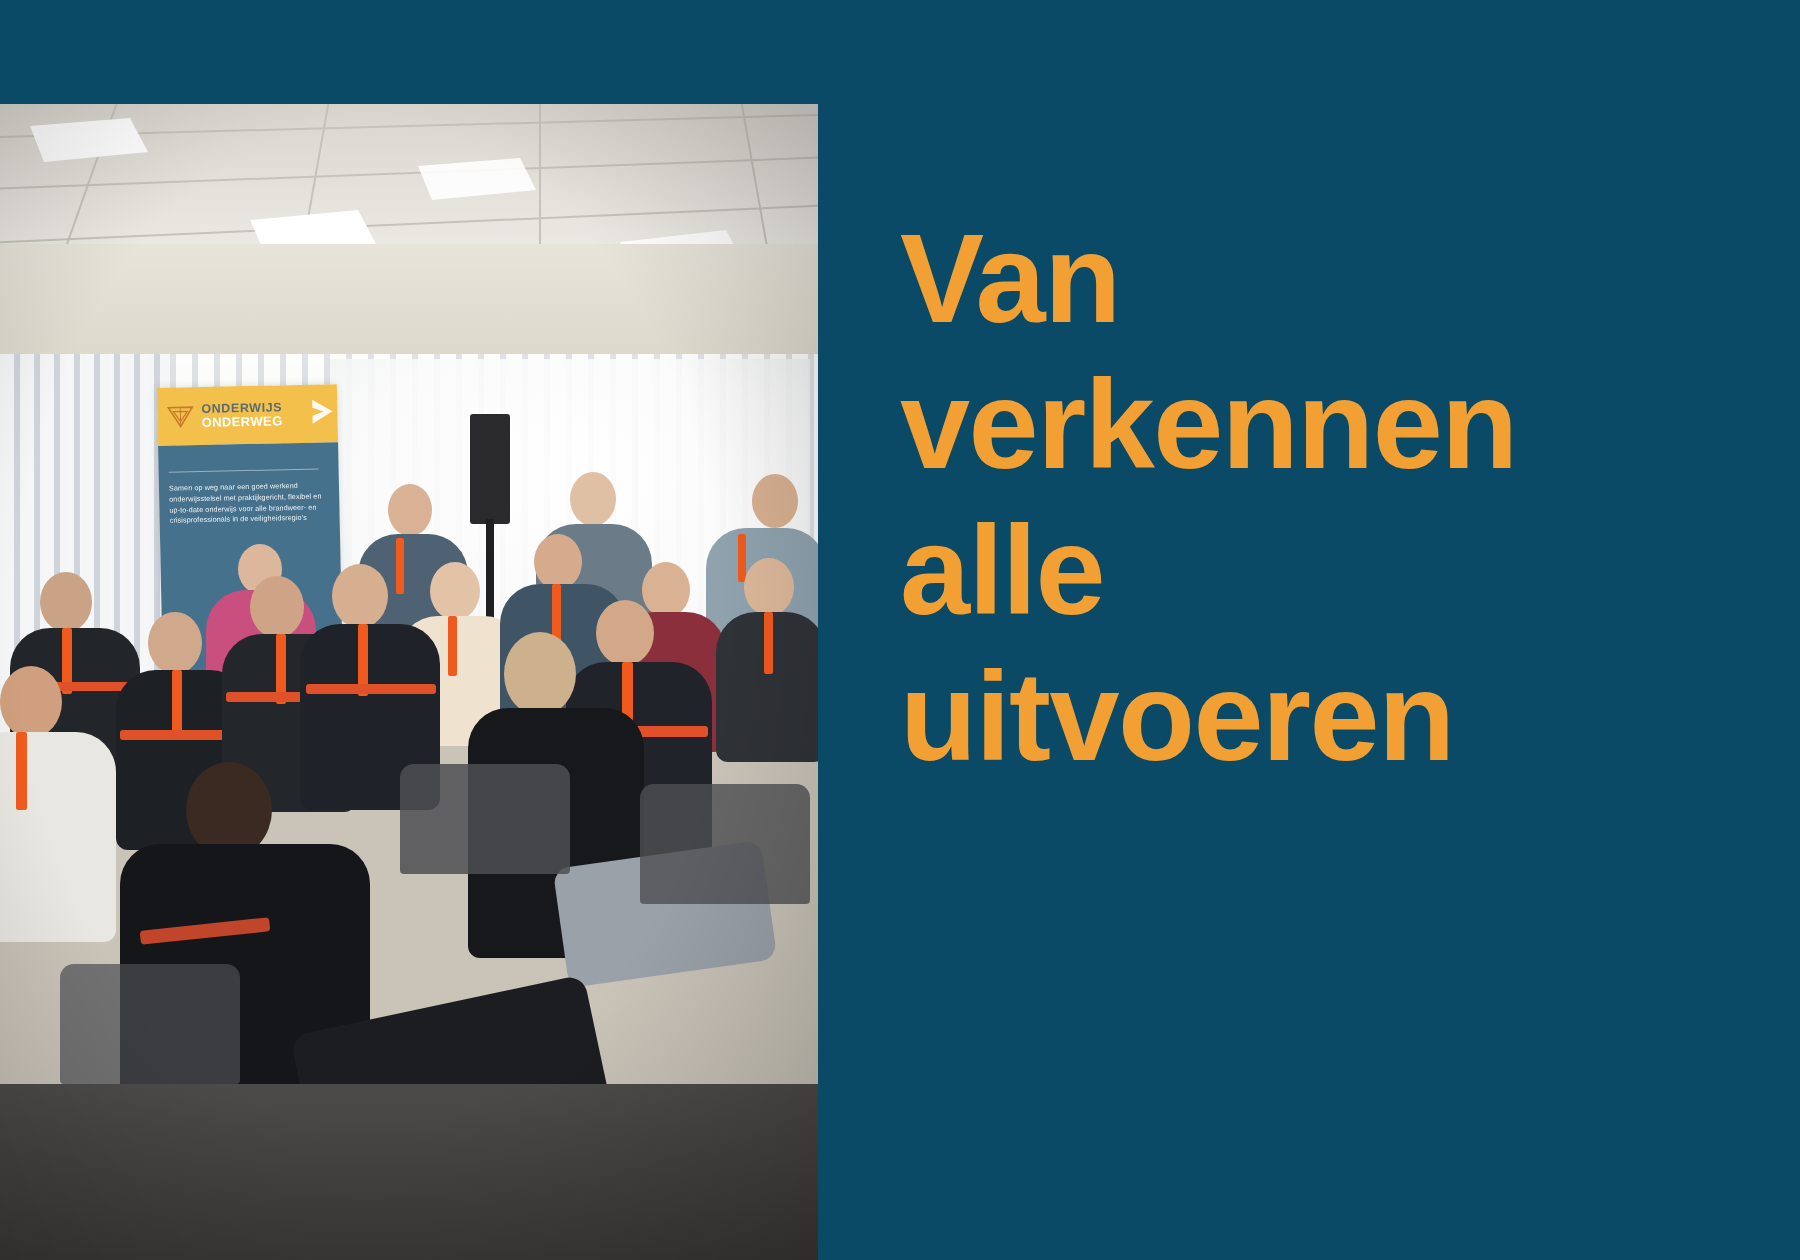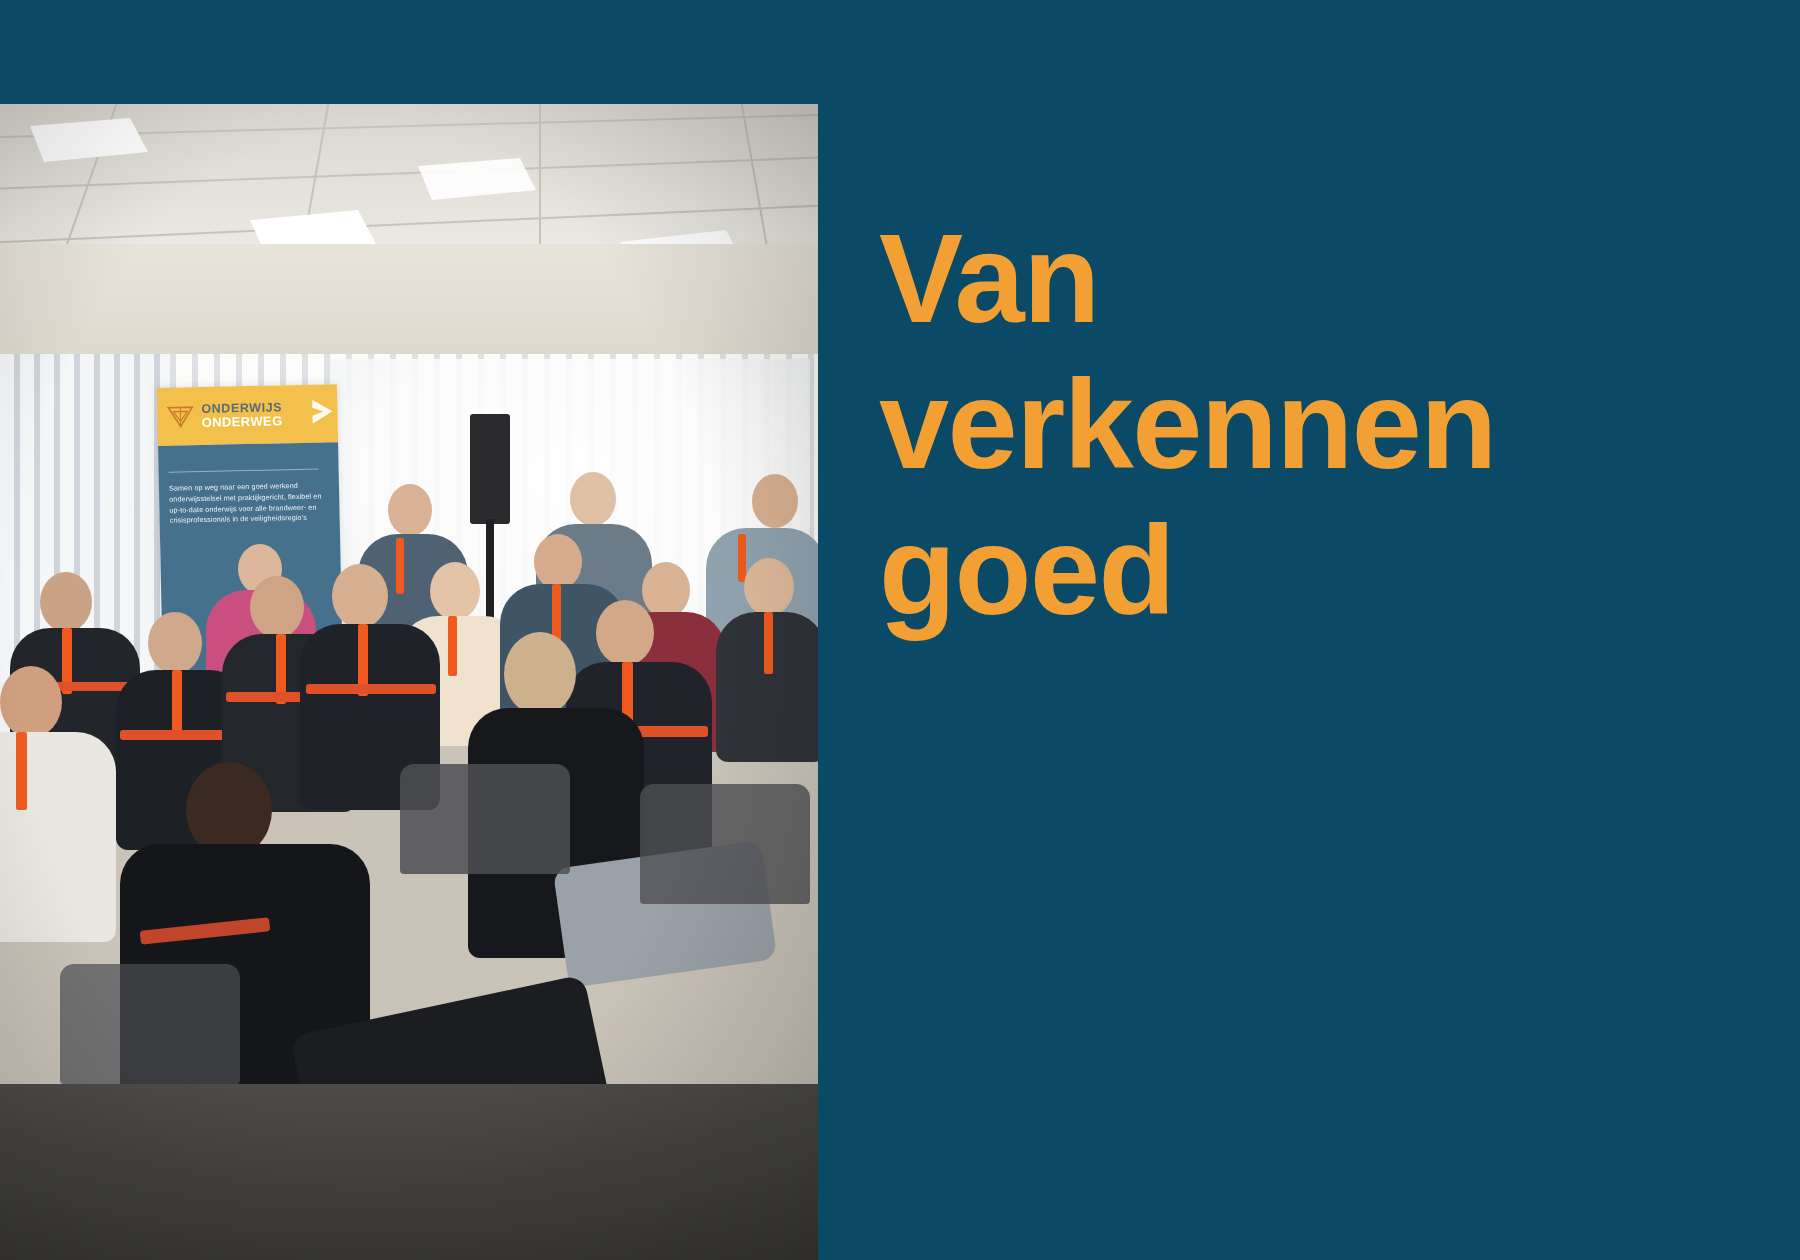--- a/index.html
+++ b/index.html
@@ -49,21 +49,21 @@
     overflow:hidden;
     background:#c9c3b8;
   }
   .text-panel {
     position:absolute; left:818px; top:0;
     width:982px; height:1156px;
     background:#0b4a66;
   }
   .headline {
     position:absolute;
-    left:61px; top:102px;
+    left:82px; top:102px;
     width:900px;
   }
   .headline-line {
     color:#f2a033;
     font-size:126px;
     font-weight:bold;
     line-height:1.16;
     letter-spacing:-1.5px;
     white-space:nowrap;
   }
@@ -303,18 +303,19 @@
       </div>
 
       <div class="ph floor"></div>
       <div class="ph vignette"></div>
     </div>
 
     <div class="text-panel">
       <div class="headline">
         <div class="headline-line">Van</div>
         <div class="headline-line">verkennen</div>
-        <div class="headline-line">goed</div>
+        <div class="headline-line">alle</div>
+        <div class="headline-line">uitvoeren</div>
       </div>
     </div>
 
   </div>
 </div>
 
 </body></html>

